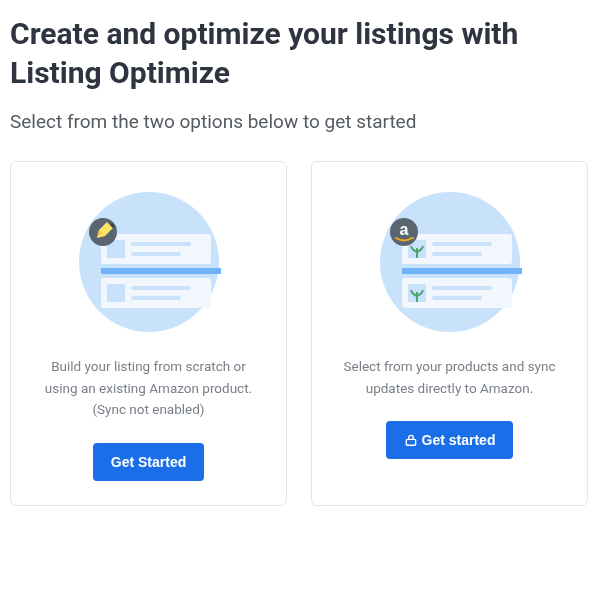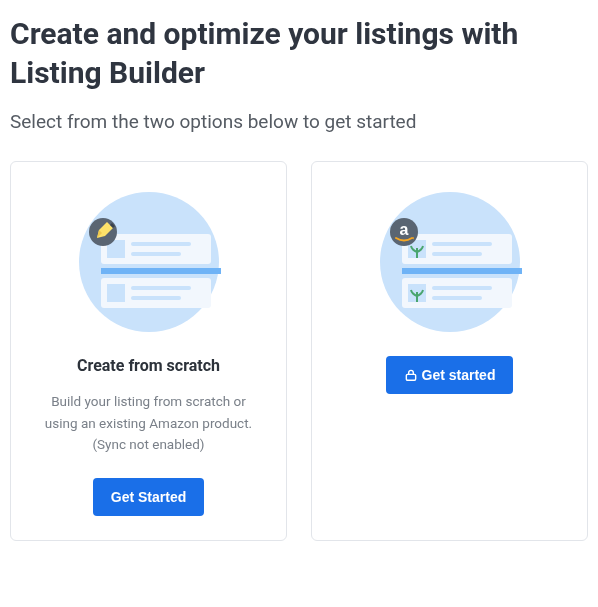--- a/index.html
+++ b/index.html
@@ -66,21 +66,21 @@
     cursor: pointer;
     display: inline-flex;
     align-items: center;
     gap: 4px;
   }
   .btn svg { display:block; }
 </style>
 </head>
 <body>
 
-<h1 class="page-title">Create and optimize your listings with Listing Builder</h1>
+<h1 class="page-title">Create and optimize your listings with Listing Optimize</h1>
 <p class="subtitle">Select from the two options below to get started</p>
 
 <div class="cards">
 
   <div class="card">
     <div class="illus-wrap">
       <svg viewBox="0 0 180 160" width="180" height="160">
         <circle cx="90" cy="80" r="70" fill="#c9e2fb"></circle>
 
         <g>
@@ -98,21 +98,20 @@
         </g>
 
         <g transform="translate(30,36)">
           <circle cx="14" cy="14" r="14" fill="#5a6572"></circle>
           <polygon points="8,20 10,12 18,4 24,10 16,18" fill="#fde26a"></polygon>
           <polygon points="8,20 10,12 13,15" fill="#f0c84e"></polygon>
           <polygon points="21,7 24,10 26,8 23,5" fill="#3a434e"></polygon>
         </g>
       </svg>
     </div>
-    <div class="card-title">Create from scratch</div>
     <div class="card-desc">Build your listing from scratch or using an existing Amazon product. (Sync not enabled)</div>
     <button class="btn">
       <span>Get Started</span>
     </button>
   </div>
 
   <div class="card">
     <div class="illus-wrap">
       <svg viewBox="0 0 180 160" width="180" height="160">
         <circle cx="90" cy="80" r="70" fill="#c9e2fb"></circle>
@@ -138,20 +137,21 @@
         </g>
 
         <g transform="translate(30,36)">
           <circle cx="14" cy="14" r="14" fill="#5a6572"></circle>
           <text x="14" y="17" text-anchor="middle" font-size="16" font-weight="700" fill="#fff" font-family="Arial">a</text>
           <path d="M6 20 q8 5 16 0" stroke="#f5a623" stroke-width="2" fill="none" stroke-linecap="round"></path>
           <path d="M22 20 l2 -1 l-0.5 2.5 z" fill="#f5a623"></path>
         </g>
       </svg>
     </div>
+    <div class="card-desc">Select from your products and sync updates directly to Amazon.</div>
     <button class="btn">
       <span>
         <svg width="14" height="14" viewBox="0 0 24 24" fill="none" stroke="#fff" stroke-width="2.4" stroke-linecap="round" stroke-linejoin="round">
           <rect x="4" y="11" width="16" height="10" rx="2"></rect>
           <path d="M8 11 V8 a4 4 0 0 1 8 0 v3"></path>
         </svg>
       </span>
       <span>Get started</span>
     </button>
   </div>

